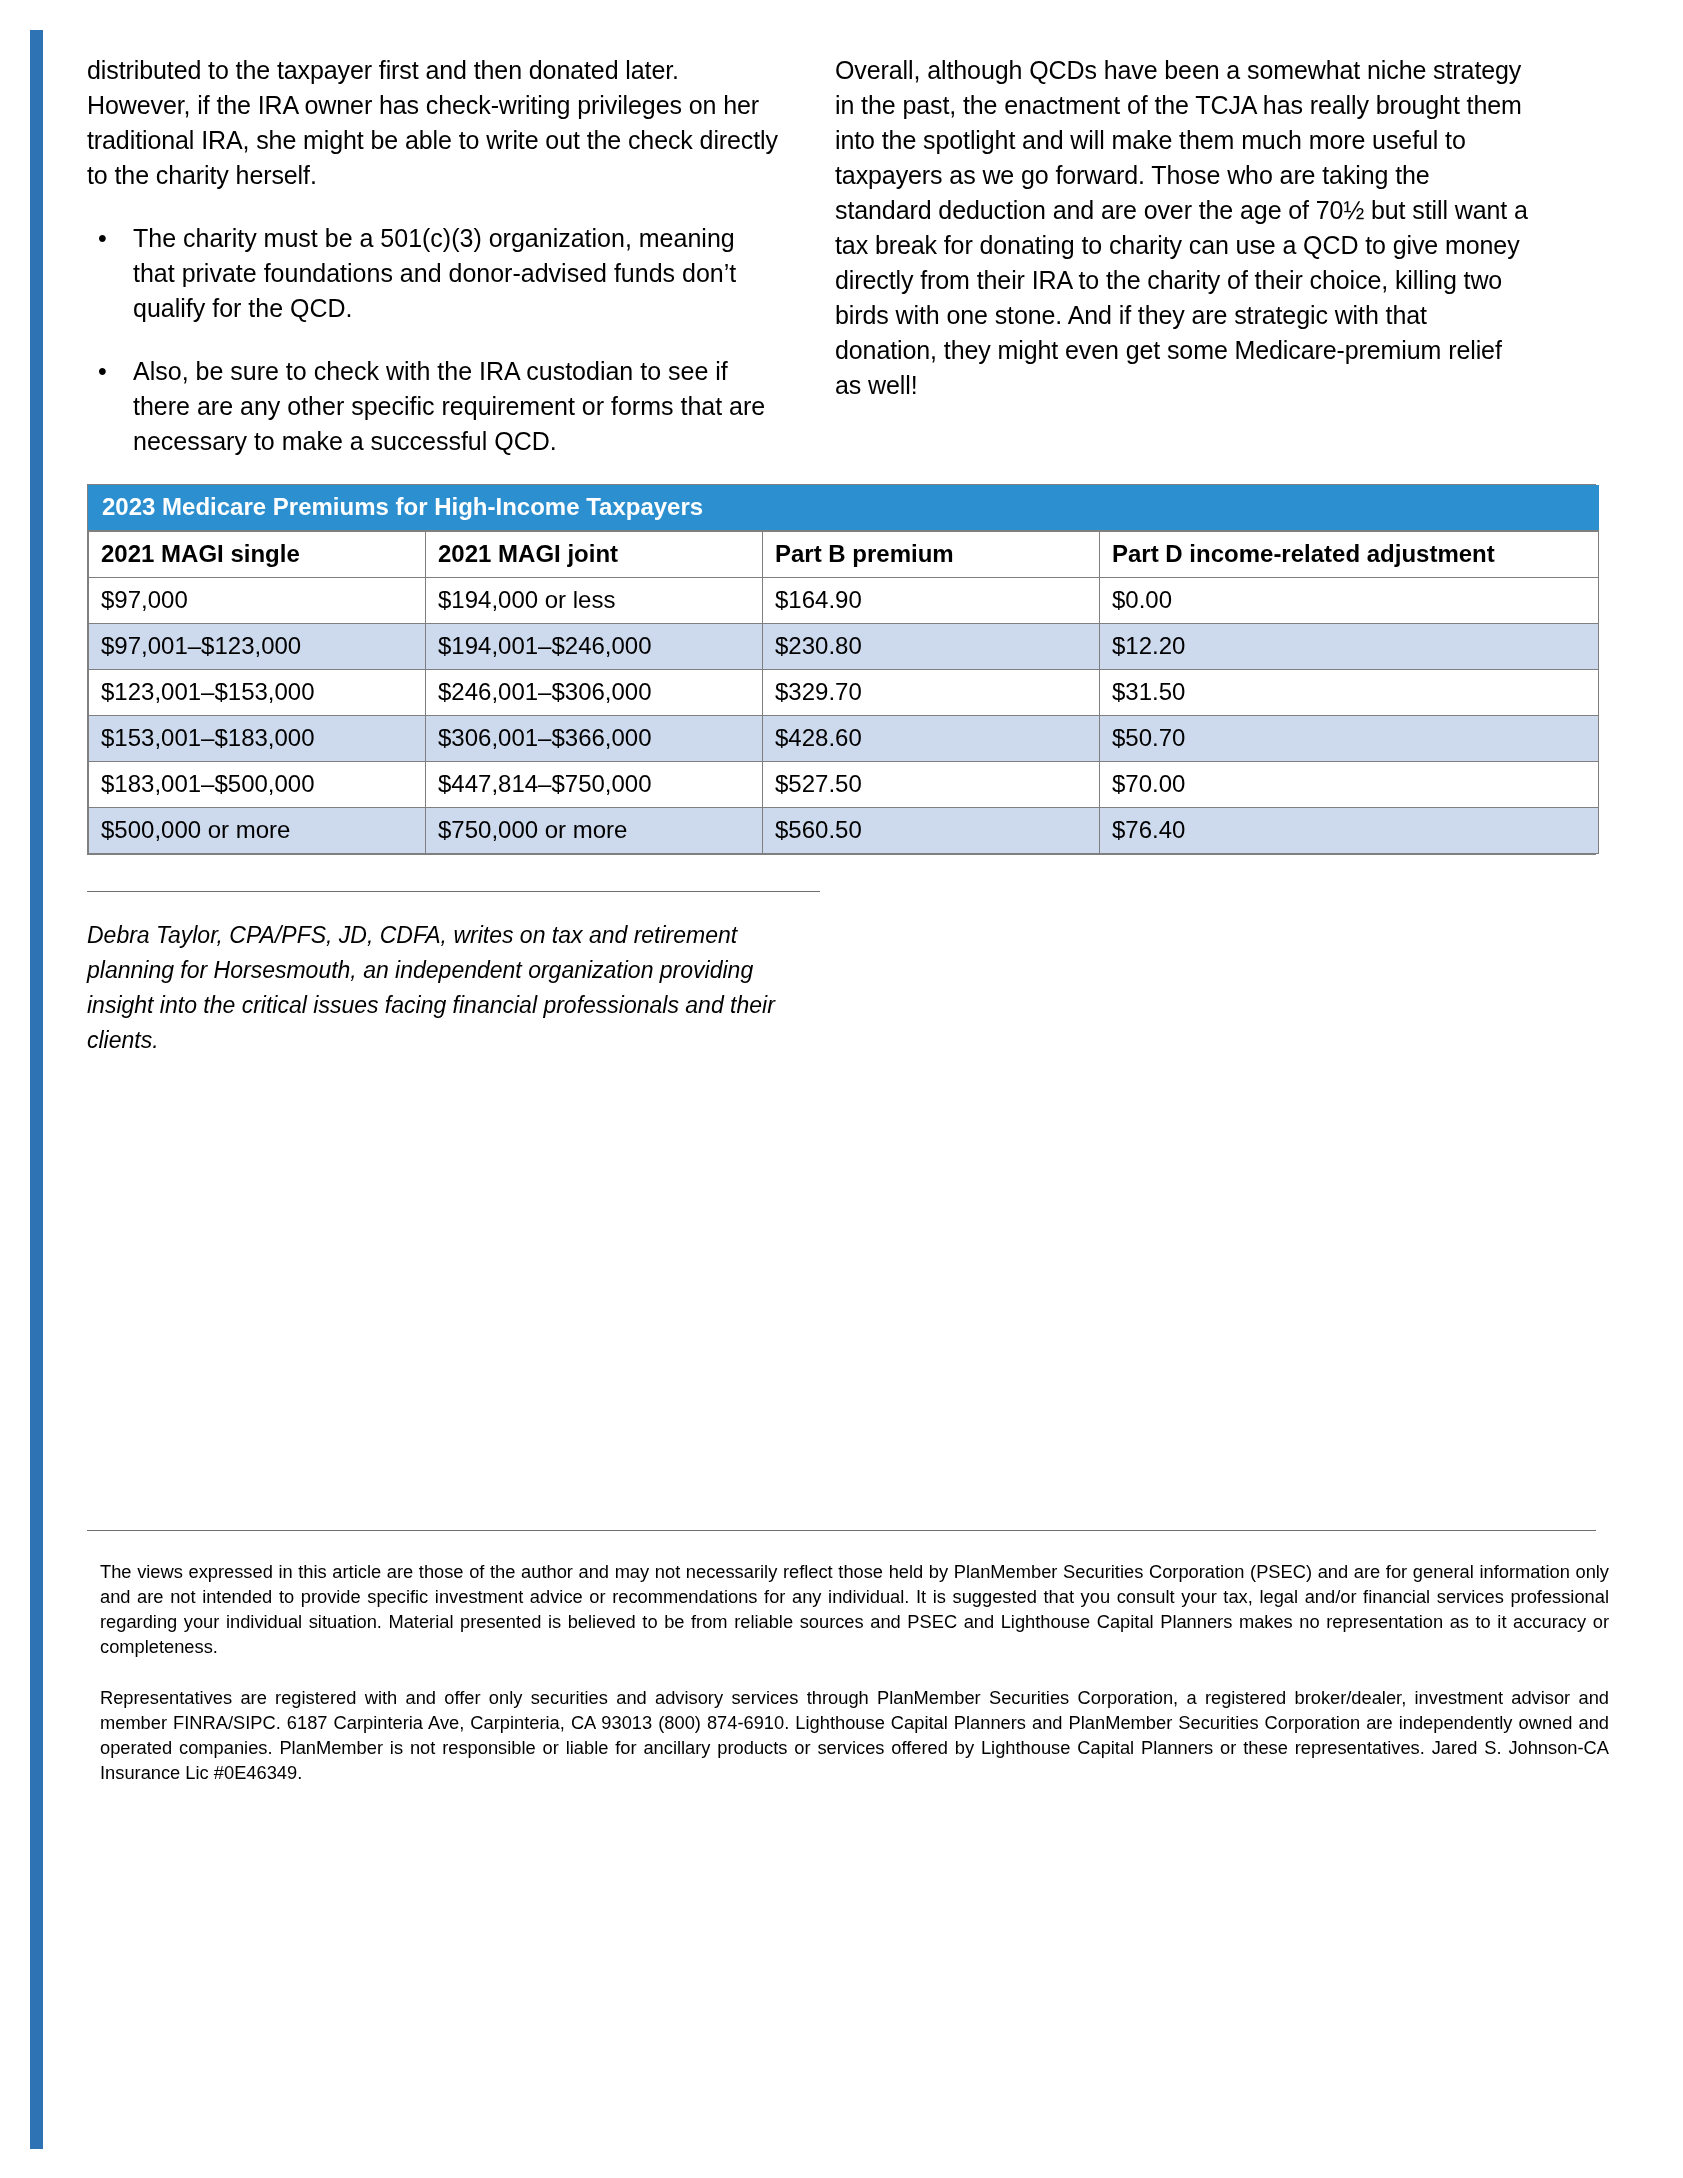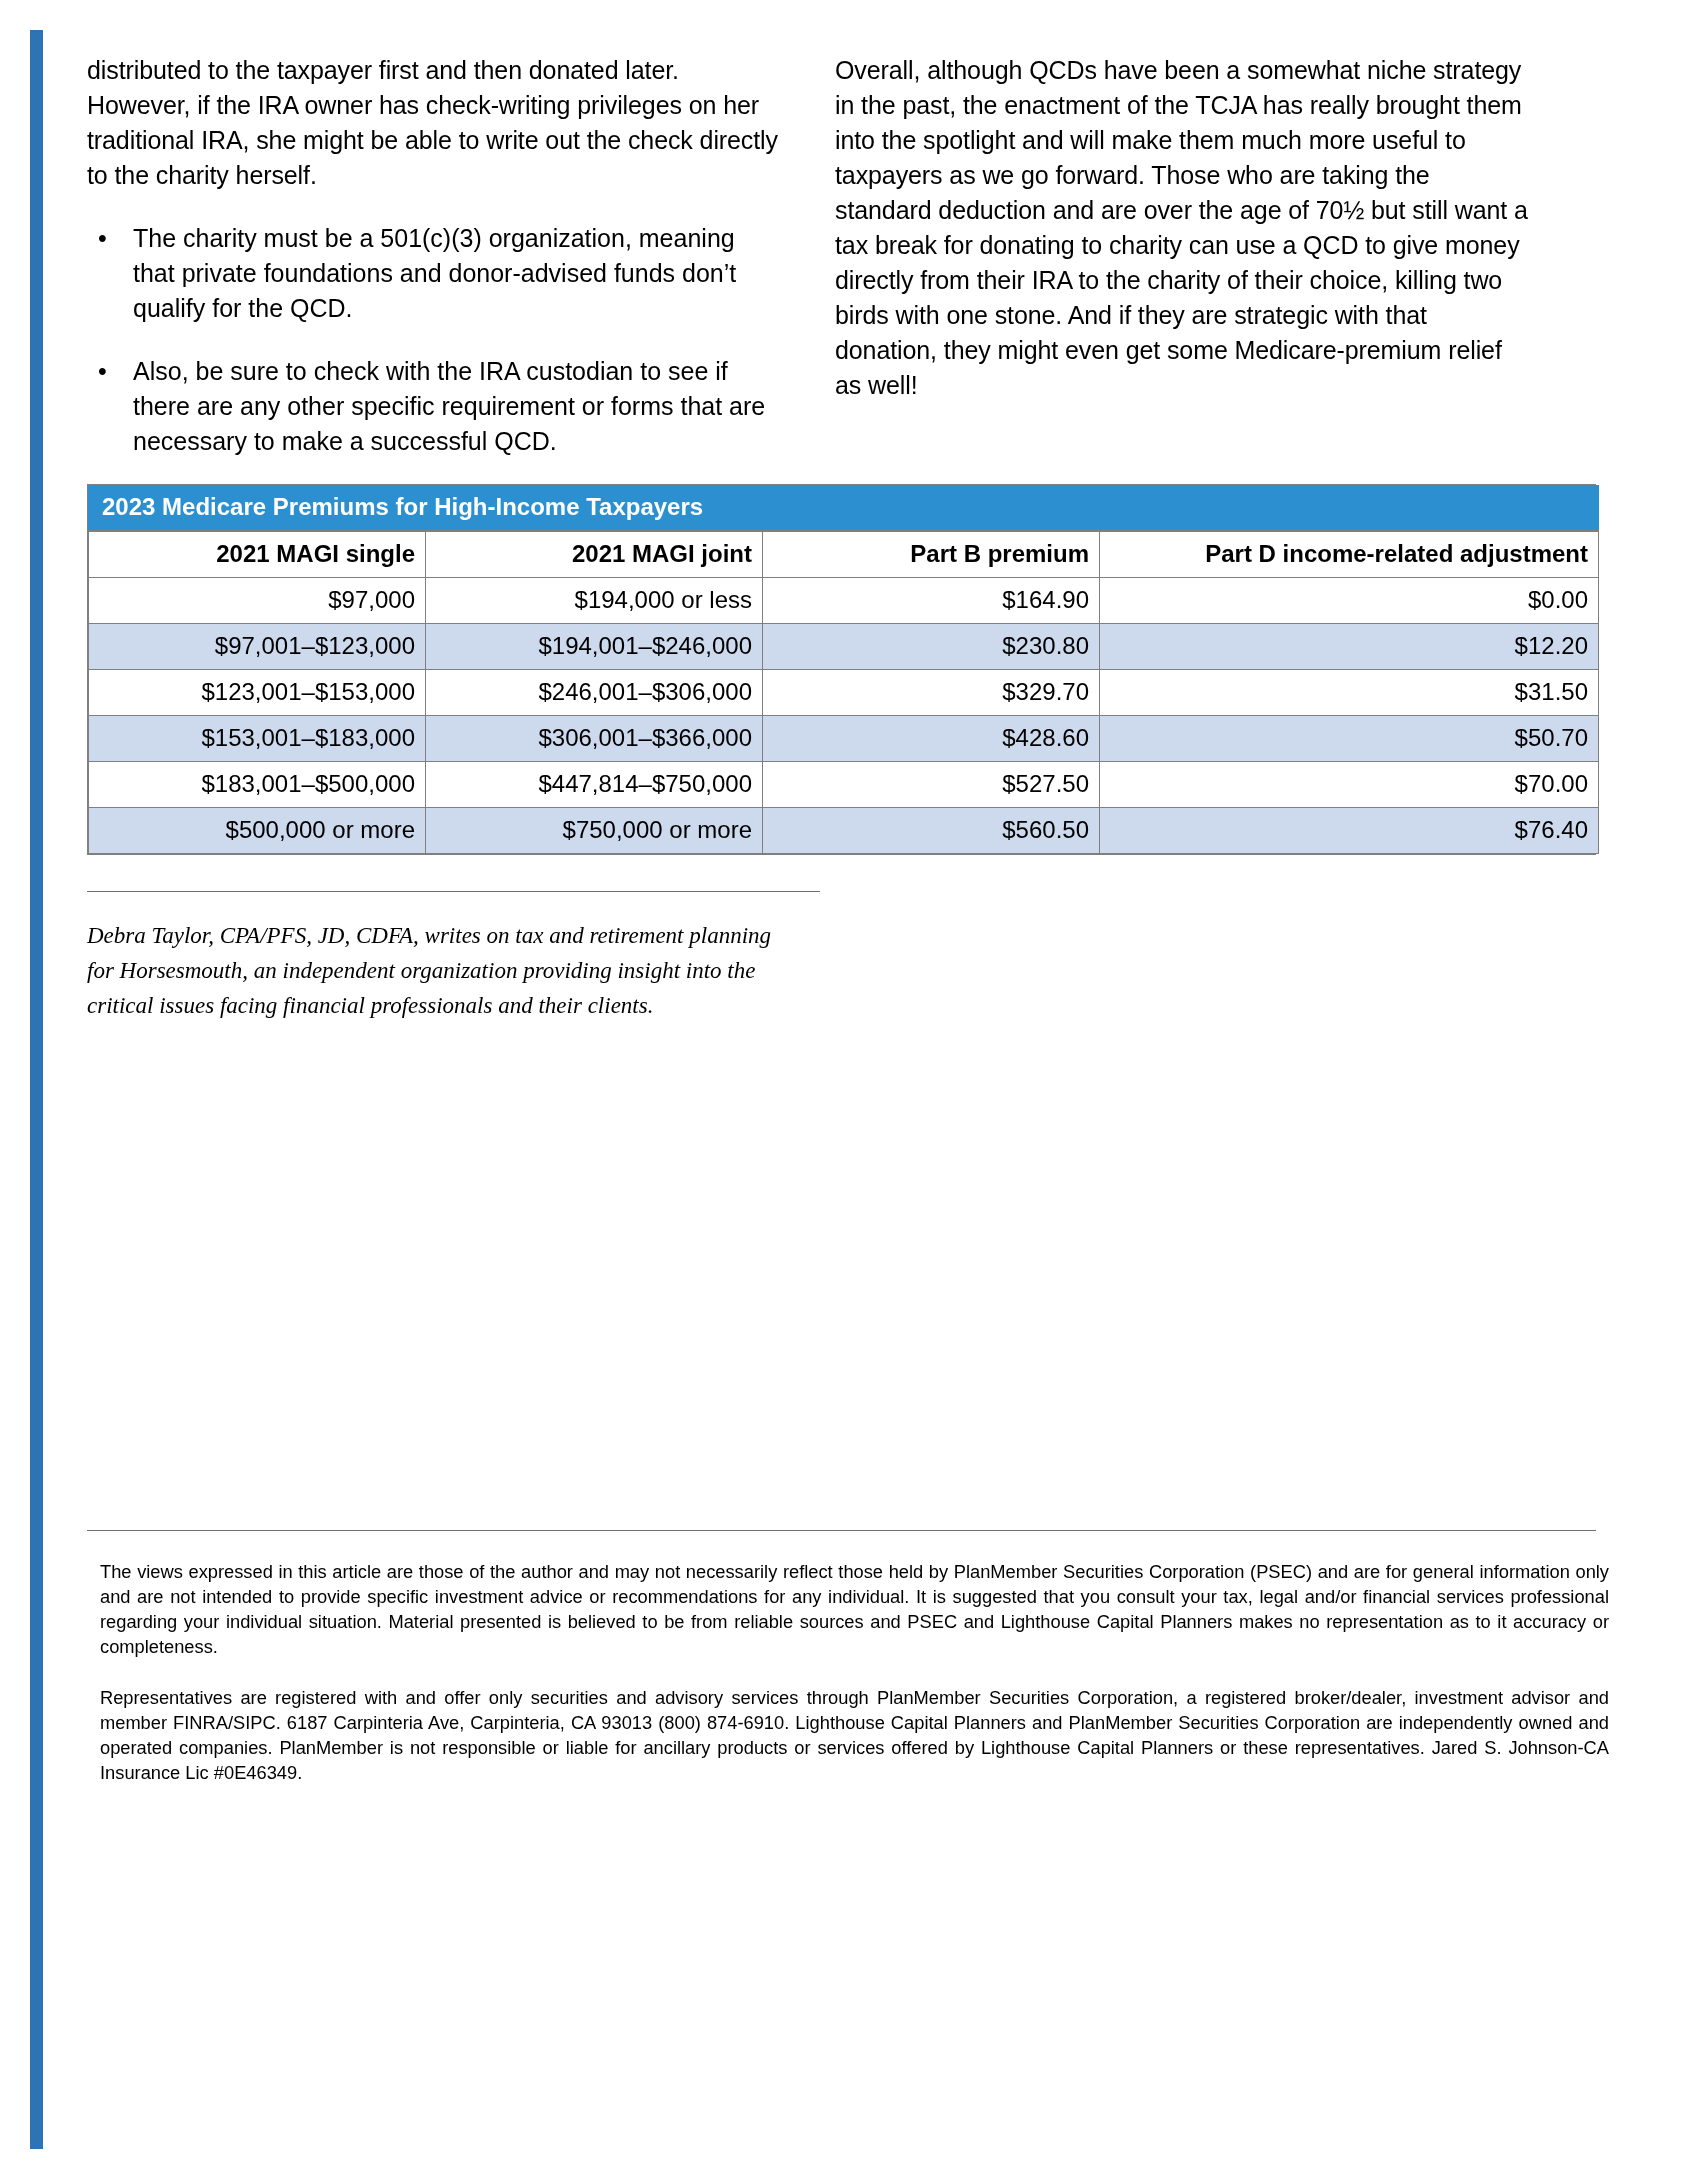--- a/index.html
+++ b/index.html
@@ -94,21 +94,21 @@
     font-size: 24px;
     padding: 8px 10px 9px 14px;
     border-bottom: 1px solid #7f7f7f;
     box-sizing: border-box;
   }
   table.medicare th,
   table.medicare td {
     border: 1px solid #7f7f7f;
     padding: 7px 10px 8px 12px;
     font-size: 24px;
-    text-align: right;
+    text-align: left;
     vertical-align: middle;
     line-height: 30px;
     box-sizing: border-box;
   }
   table.medicare th {
     font-weight: bold;
     background: #ffffff;
   }
   table.medicare tbody tr:nth-child(even) td {
     background: #cdd9ec;
@@ -132,21 +132,21 @@
   .thin-rule {
     margin-top: 36px;
     width: 733px;
     height: 1px;
     background: #6f6f6f;
   }
 
   .bio {
     margin-top: 26px;
     width: 713px;
-    font-family: Liberation Serif, serif;
+    font-family: Liberation Sans, sans-serif;
     font-style: italic;
     font-size: 23px;
     line-height: 35px;
   }
 
   
   .disclosure-rule {
     position: absolute;
     left: 87px;
     top: 1530px;

